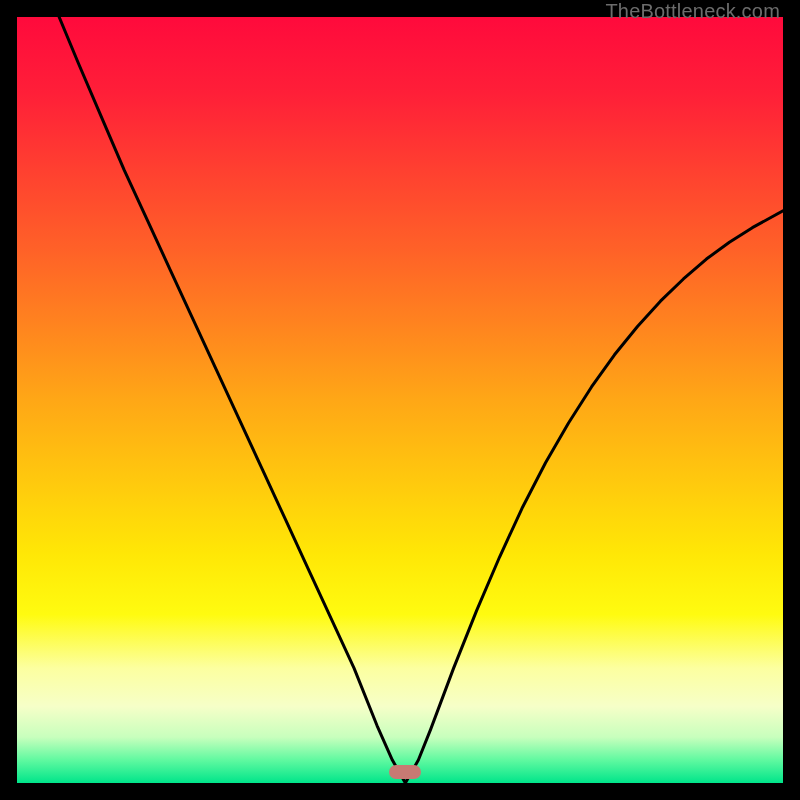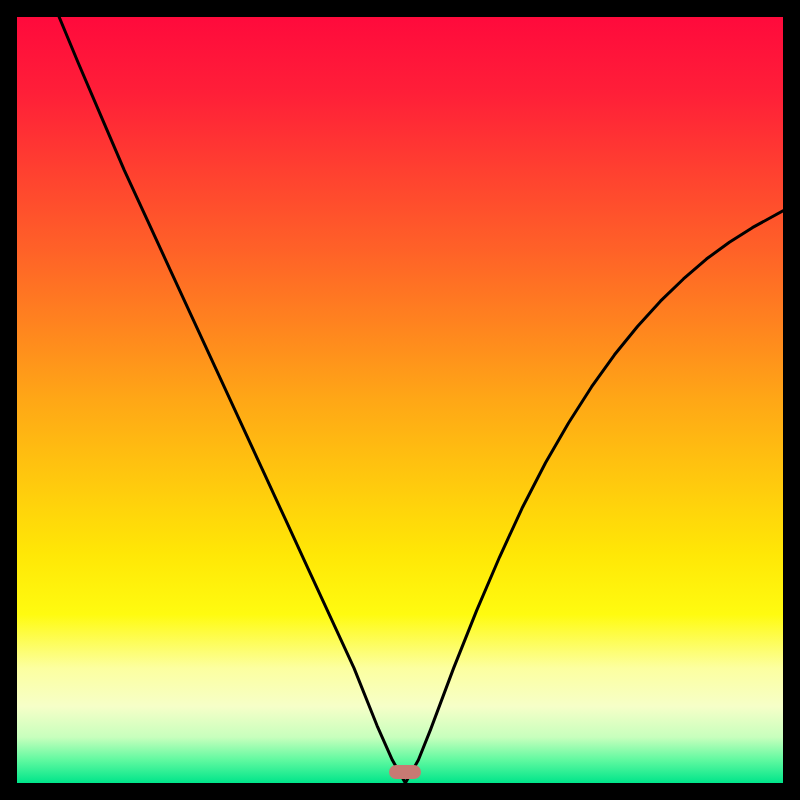--- a/index.html
+++ b/index.html
@@ -83,14 +83,15 @@
       <rect x="0" y="0" width="766" height="766" fill="url(#bg-grad)"></rect>
     </svg>
 
     <svg class="curve-svg" viewBox="0 0 766 766" preserveAspectRatio="none">
       <path id="curve-path" d="M42.13 0.00 L61.28 45.96 L84.26 99.58 L107.24 153.20 L130.22 202.99 L153.20 252.78 L176.18 302.57 L199.16 352.36 L222.14 402.15 L245.12 451.94 L268.10 501.73 L291.08 551.52 L314.06 601.31 L337.04 651.10 L360.02 708.55 L375.34 743.02 L388.36 766.00 L401.38 743.02 L413.64 712.38 L436.62 651.10 L459.60 593.65 L482.58 540.03 L505.56 490.24 L528.54 445.81 L551.52 405.98 L574.50 369.98 L597.48 337.81 L620.46 309.46 L643.44 284.19 L666.42 261.97 L689.40 242.06 L712.38 225.20 L735.36 210.65 L766.00 193.80" fill="none" stroke="#000" stroke-width="3" stroke-linecap="round" stroke-linejoin="round"></path>
     </svg>
 
     <div class="marker" id="marker" style="width: 32px; height: 14px; background: rgb(199, 122, 115); left: 372.362px; top: 747.51px;"></div>
   </div>
 
+  <div class="watermark">TheBottleneck.com</div>
 
 </div>
 
 </body></html>

